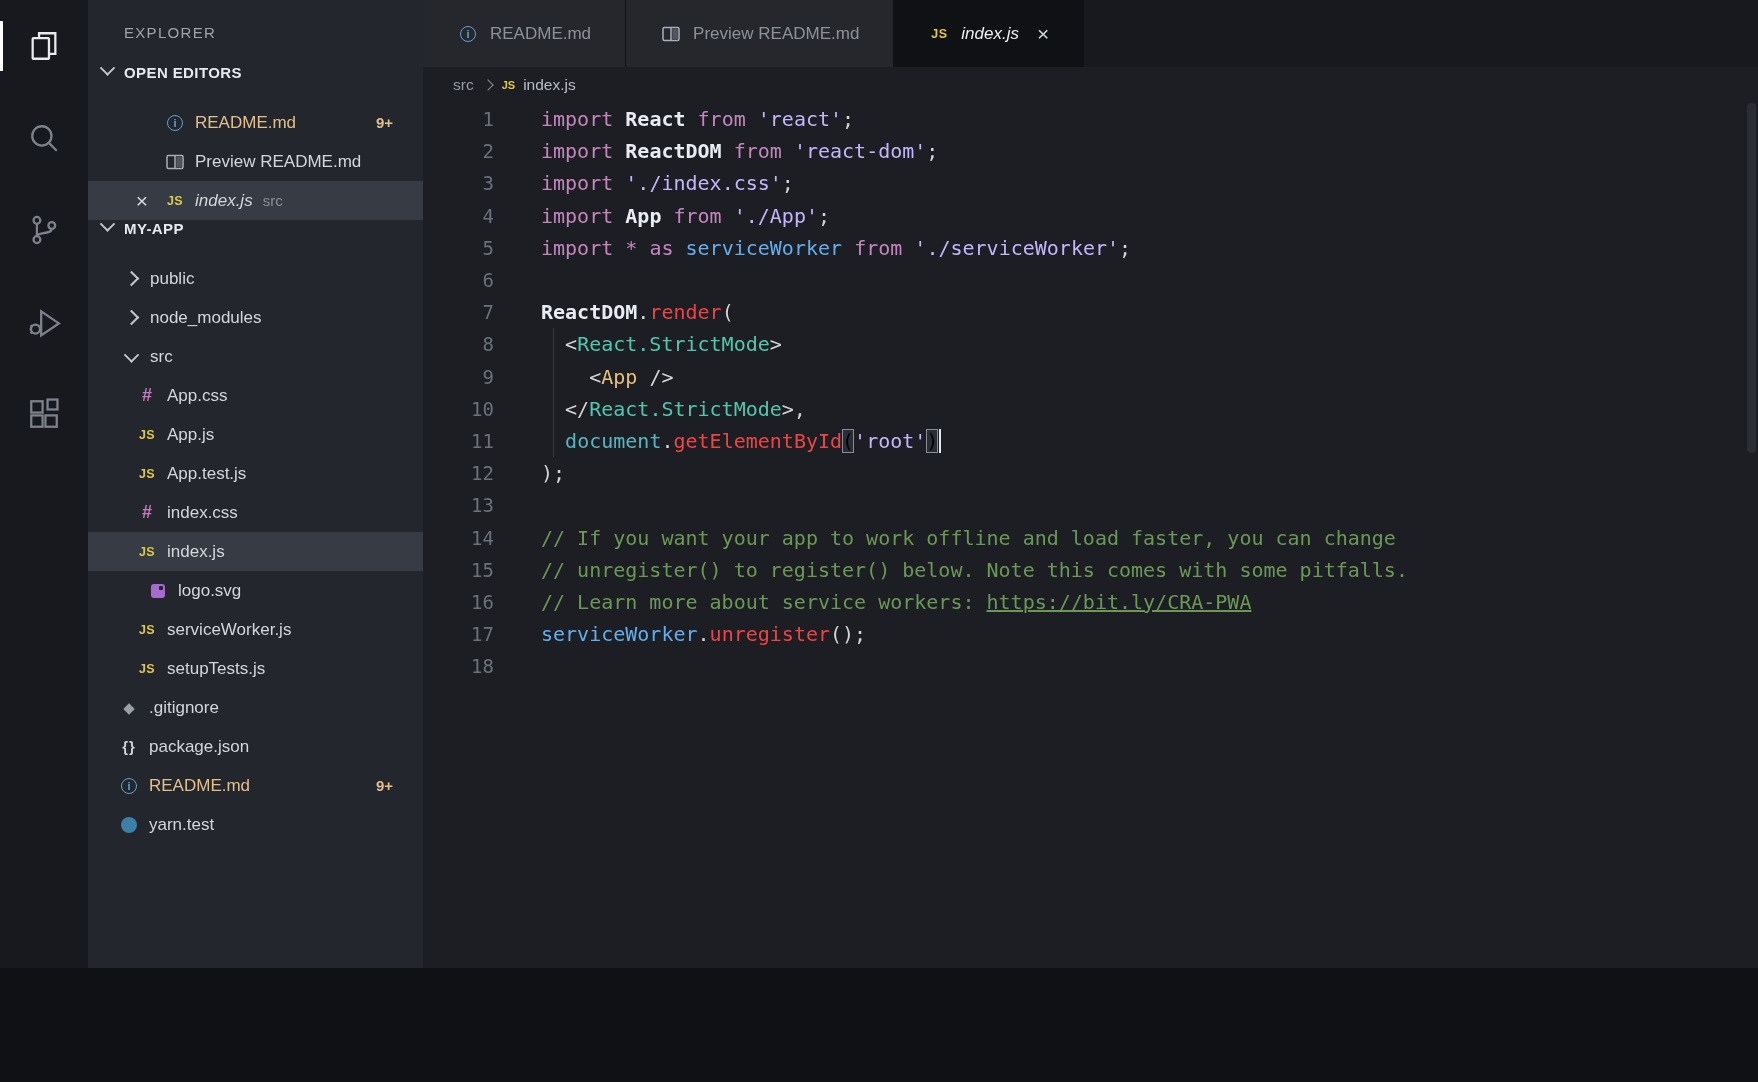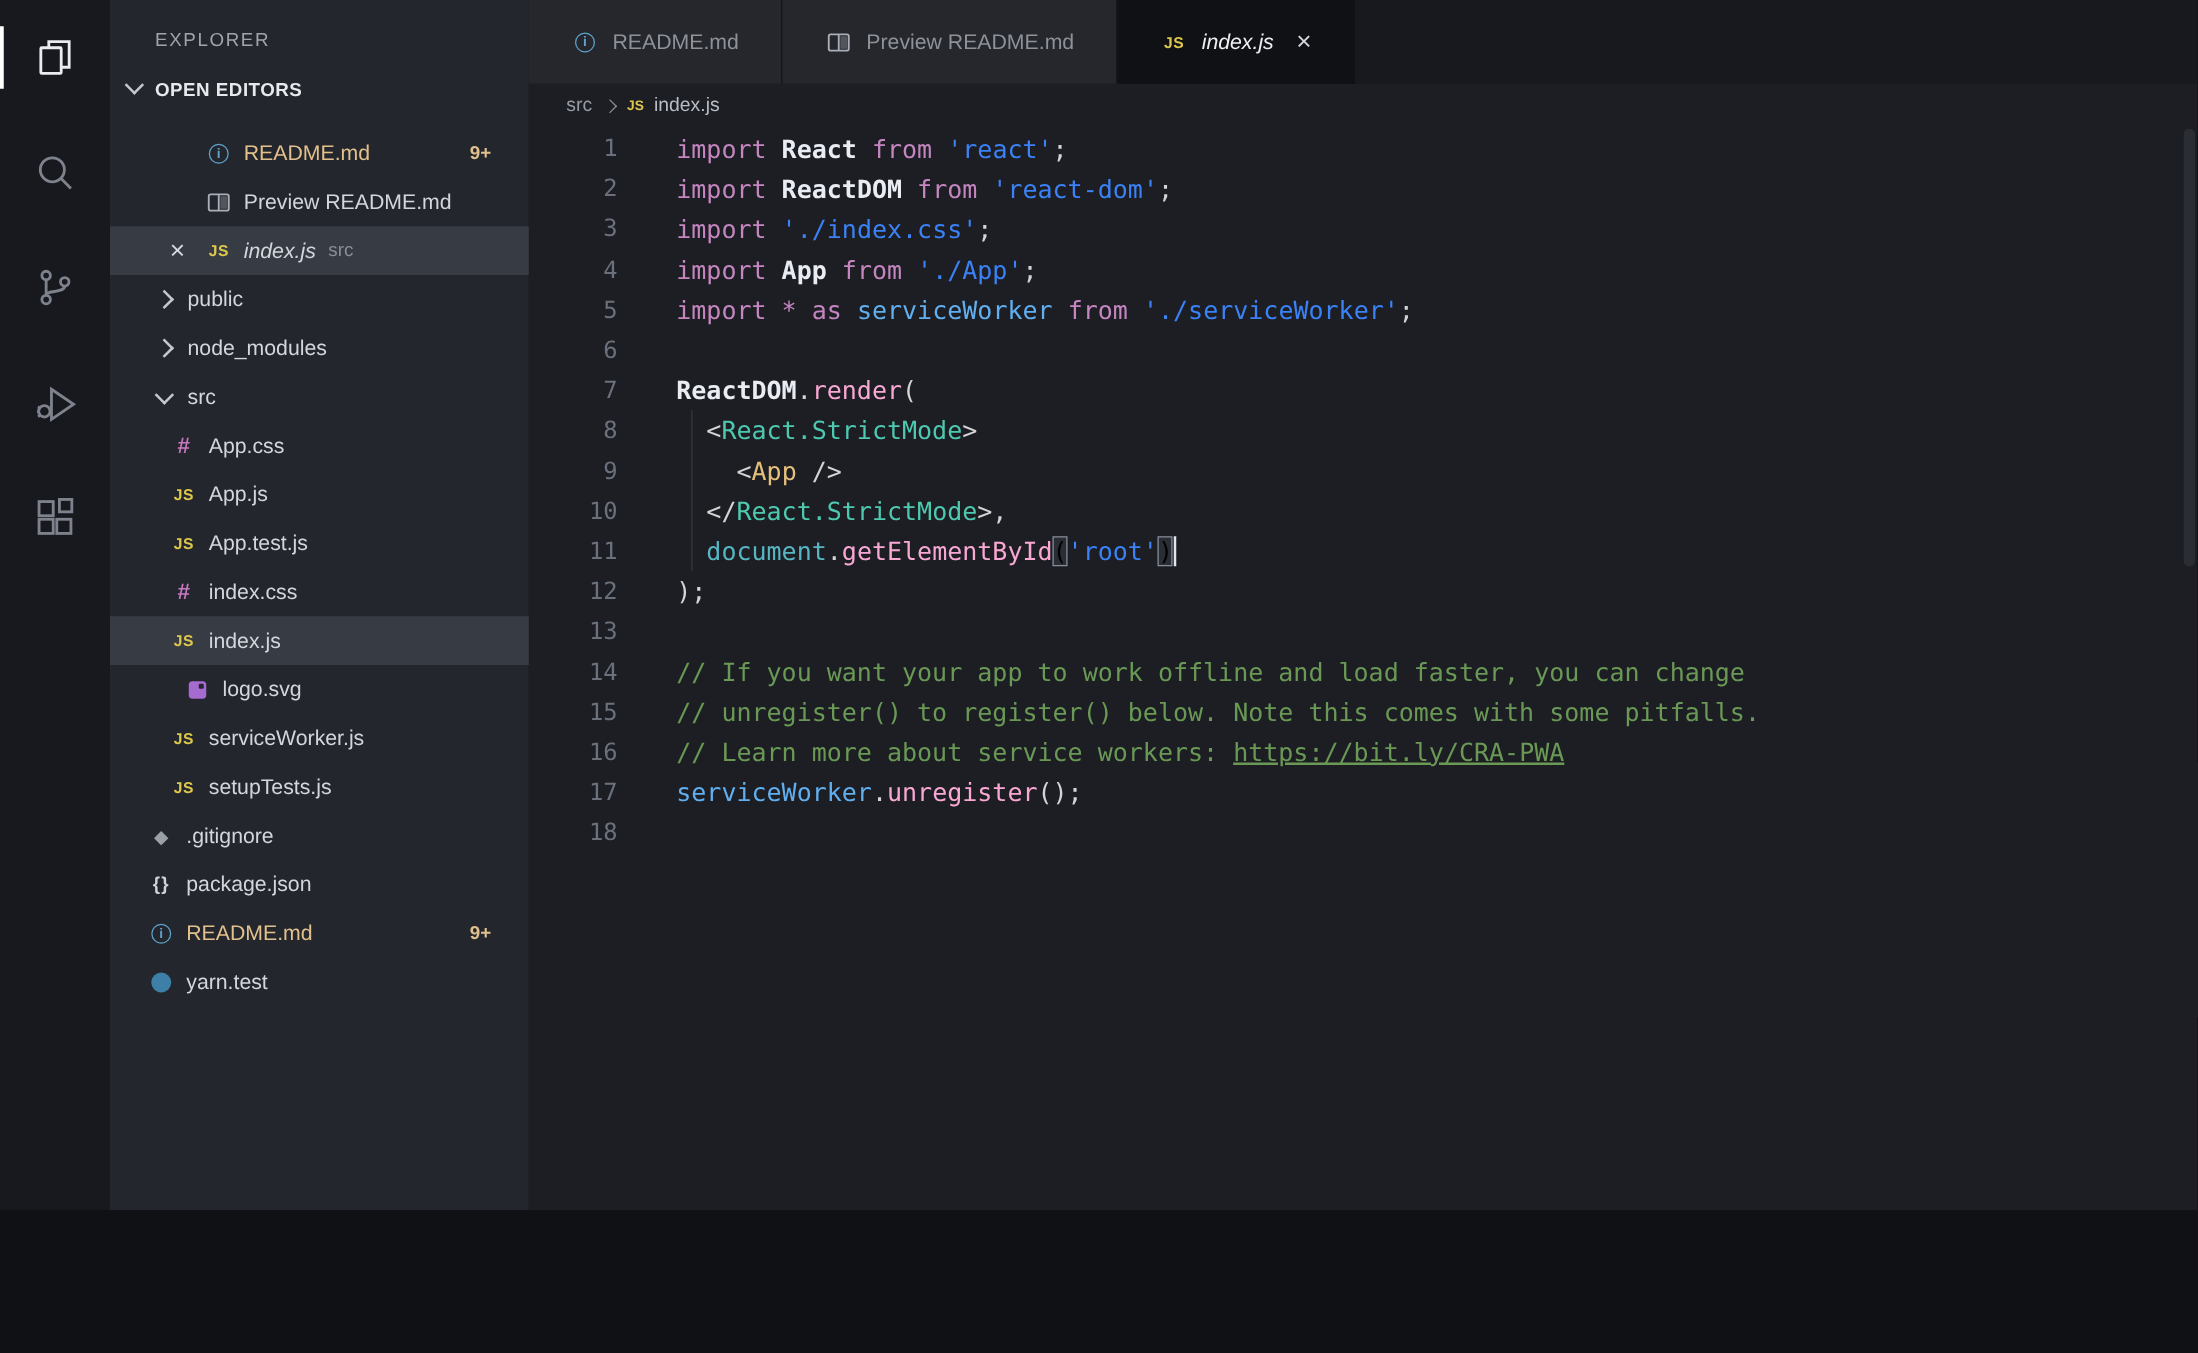--- a/index.html
+++ b/index.html
@@ -53,26 +53,26 @@
   .bc-sep{width:7px;height:7px;border-right:1.8px solid #8a8f98;border-bottom:1.8px solid #8a8f98;transform:rotate(-45deg);margin:0 10px;}
   .mini-js{color:#ddc74c;font-weight:700;font-size:11px;margin-right:8px;}
   .bc-file{color:#b9bdc5;}
 
   
   .code{flex:1;position:relative;font-family:"DejaVu Sans Mono",monospace;font-size:20px;overflow:hidden;}
   .cline{display:flex;height:32.2px;align-items:center;}
   .lnum{width:71px;text-align:right;color:#6b717c;flex-shrink:0;font-size:19px;}
   .ltxt{padding-left:47px;white-space:pre;}
   .tk-kw{color:#c586c0;}
-  .tk-str{color:#3b82f6;}
+  .tk-str{color:#c4b5fd;}
   .tk-pl{color:#d4d4d4;}
   .tk-idb{color:#e9ecf2;font-weight:700;}
   .tk-blu{color:#61afef;}
   .tk-doc{color:#56b6c2;}
-  .tk-fn{color:#f9a8d4;}
+  .tk-fn{color:#ef4444;}
   .tk-tag{color:#4ec9b0;}
   .tk-tago{color:#e5c07b;}
   .tk-cm{color:#6a9955;margin-top:20px;}
   .tk-lnk{color:#6a9955;text-decoration:underline;cursor:pointer;}
   .tk-br{outline:1px solid #868d99;outline-offset:-1px;background:rgba(130,142,156,.14);}
   .cursor{display:inline-block;width:0;height:24px;border-left:2px solid #e2e6ed;vertical-align:text-bottom;margin-left:1px;}
   .indent-guide{position:absolute;width:1px;background:#343945;}
   .scroll-thumb{position:absolute;right:2px;top:0;width:9px;height:350px;background:rgba(140,150,165,.13);border-radius:4px;}
 </style>
 </head>
@@ -147,20 +147,24 @@
           <span>Preview README.md</span>
         </div>
         <div class="row oe-row sel">
           <span class="close-slot">×</span>
           <span class="fic js-ic">JS</span>
           <span class="italic">index.js</span>
           <span class="desc">src</span>
         </div>
       </div>
 
+    <div class="sec-head">
+      <span class="chev down"></span>
+      <span>MY-APP</span>
+    </div>
     <div id="file-tree">
         <div class="row" style="padding-left: 38px;">
           <span class="chev right" style="margin-right: 13px;"></span>
           <span>public</span>
         </div>
         <div class="row" style="padding-left: 38px;">
           <span class="chev right" style="margin-right: 13px;"></span>
           <span>node_modules</span>
         </div>
         <div class="row" style="padding-left: 38px;">

